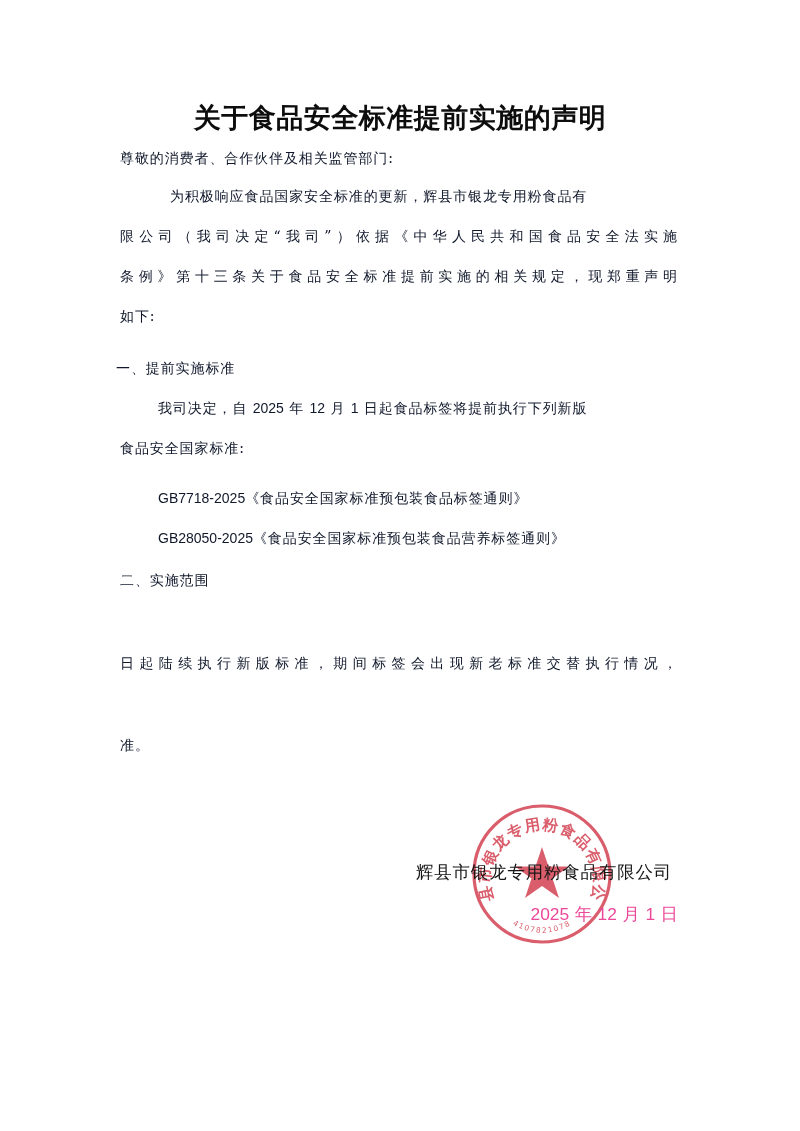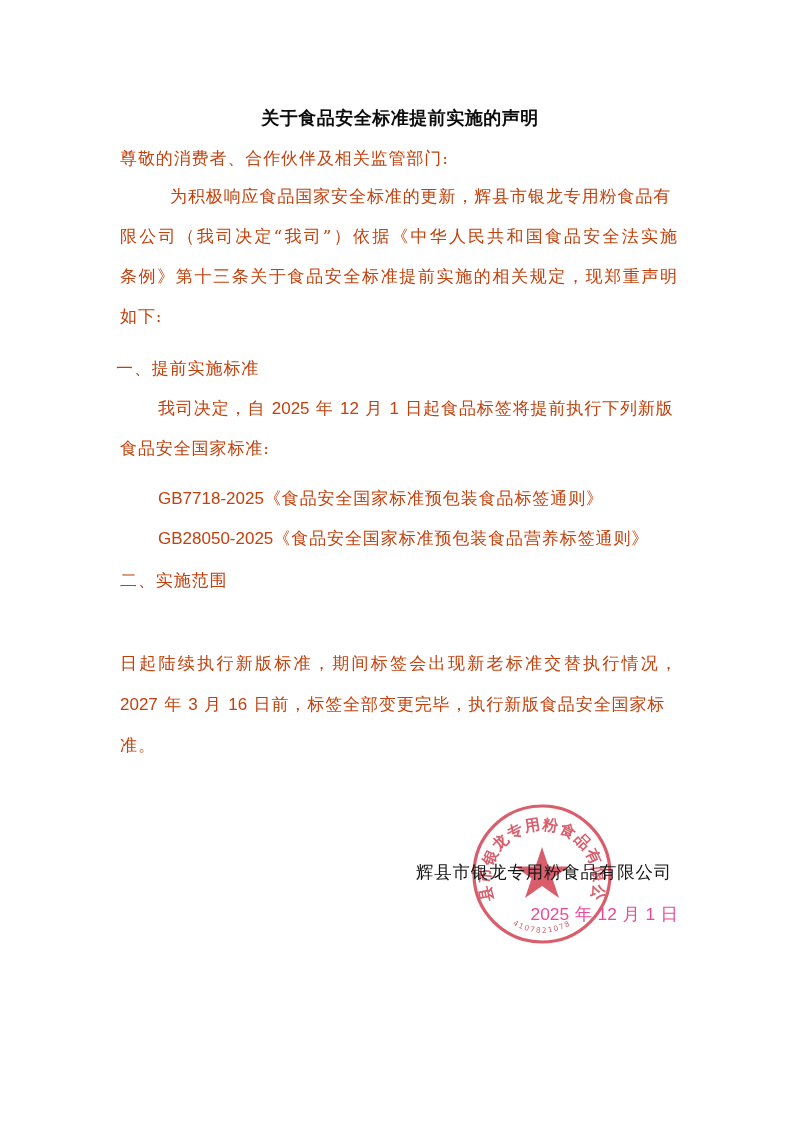--- a/index.html
+++ b/index.html
@@ -21,32 +21,32 @@
       width: 800px;
       height: 1131px;
       background: #ffffff;
     }
     .title {
       position: absolute;
       left: 0;
       top: 98px;
       width: 800px;
       text-align: center;
-      font-size: 18px;
+      font-size: 27px;
       font-weight: bold;
       letter-spacing: 0.5px;
       line-height: 40px;
       color: #0d0d0d;
     }
     .line {
       position: absolute;
       white-space: nowrap;
-      font-size: 17px;
+      font-size: 14px;
       line-height: 40px;
-      color: #c2410c;
+      color: #0f172a;
       letter-spacing: 0.9px;
     }
     .num {
       font-family: "Liberation Sans", "DejaVu Sans", sans-serif;
       letter-spacing: 0;
     }
     .justify {
       text-align: justify;
       text-align-last: justify;
       width: 558px;
@@ -104,23 +104,20 @@
 
   <div class="line" style="left:158px; top:478px;">
     <span class="num">GB7718-2025</span><span>《食品安全国家标准预包装食品标签通则》</span>
   </div>
   <div class="line" style="left:158px; top:518px;">
     <span class="num">GB28050-2025</span><span>《食品安全国家标准预包装食品营养标签通则》</span>
   </div>
 
   <div class="line" style="left:120px; top:560px;text-align:right;">二、实施范围</div>
   <div class="line justify" style="left:120px; top:643px;">日起陆续执行新版标准，期间标签会出现新老标准交替执行情况，</div>
-  <div class="line" style="left:120px; top:684px;">
-    <span class="num">2027</span><span> 年 </span><span class="num">3</span><span> 月 </span><span class="num">16</span><span> 日前，标签全部变更完毕，执行新版食品安全国家标</span>
-  </div>
   <div class="line" style="left:120px; top:725px;">准。</div>
 
 
   <svg class="stamp" viewBox="0 0 142 142" xmlns="http://www.w3.org/2000/svg">
     <defs>
       <path id="topArc" d="M 22 96 A 52 52 0 1 1 120 96"></path>
       <path id="bottomArc" d="M 30 112 A 56 56 0 0 0 112 112"></path>
     </defs>
     <circle cx="71" cy="71" r="68" fill="none" stroke="#d23a4c" stroke-width="3.2"></circle>
     <polygon fill="#d23a4c" points="71,44 77.5,63.5 98,63.5 81.5,75.5 88,95 71,83 54,95 60.5,75.5 44,63.5 64.5,63.5"></polygon>

